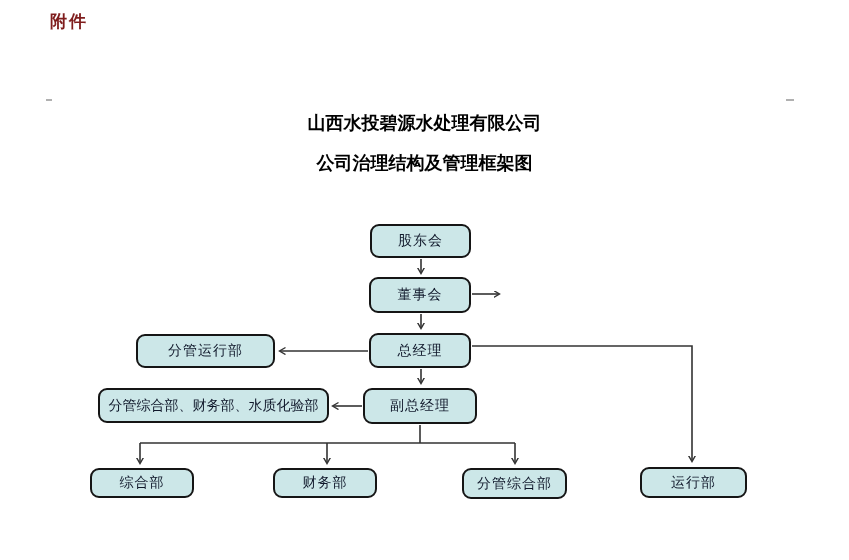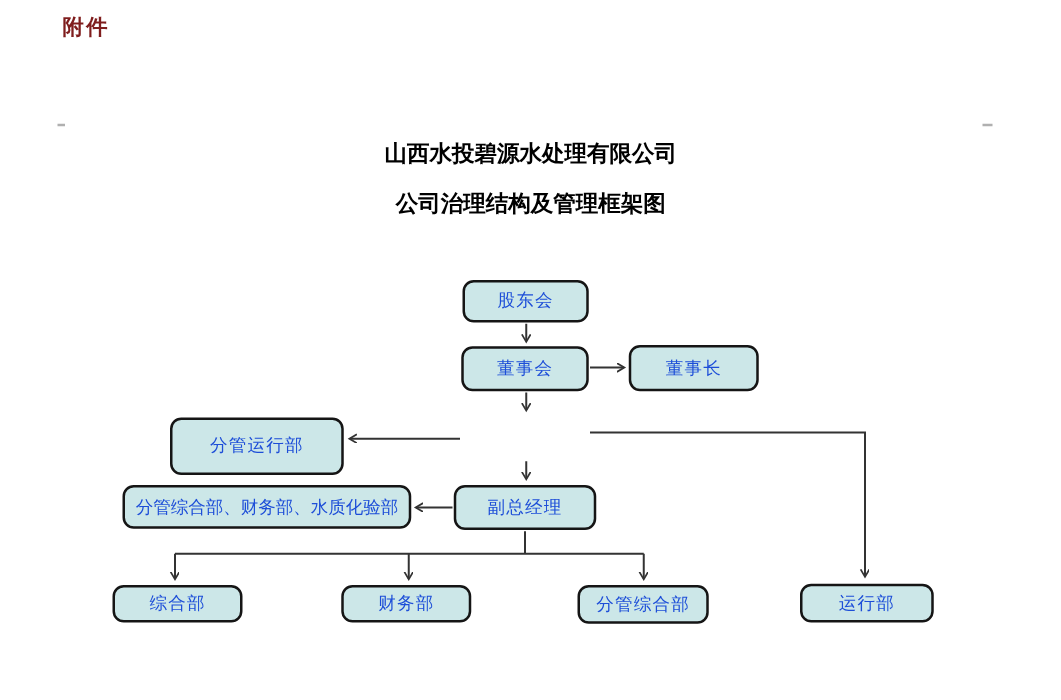--- a/index.html
+++ b/index.html
@@ -49,28 +49,28 @@
   .node {
     position: absolute;
     box-sizing: border-box;
     background: #cce7e8;
     border: 2px solid #151515;
     border-radius: 9px;
     display: flex;
     align-items: center;
     justify-content: center;
     font-size: 14px;
-    color: #1d4ed8;
+    color: #0f172a;
     white-space: nowrap;
     letter-spacing: 1px;
   }
   .n-shareholders { left: 370px; top: 224px; width: 101px; height: 34px; }
   .n-board       { left: 369px; top: 277px; width: 102px; height: 36px; align-items: center; }
   .n-chairman    { left: 503px; top: 276px; width: 104px; height: 37px; }
-  .n-oversee-ops { left: 136px; top: 334px; width: 139px; height: 46px; }
+  .n-oversee-ops { left: 136px; top: 334px; width: 139px; height: 34px; }
   .n-gm          { left: 369px; top: 333px; width: 102px; height: 35px; }
   .n-oversee-afl { left: 98px;  top: 388px; width: 231px; height: 35px; letter-spacing: 0; }
   .n-dgm         { left: 363px; top: 388px; width: 114px; height: 36px; }
   .n-general     { left: 90px;  top: 468px; width: 104px; height: 30px; }
   .n-finance     { left: 273px; top: 468px; width: 104px; height: 30px; }
   .n-lab         { left: 462px; top: 468px; width: 105px; height: 31px; }
   .n-operations  { left: 640px; top: 467px; width: 107px; height: 31px; }
 </style>
 </head>
 <body>
@@ -107,25 +107,25 @@
       <path d="M515,443 V463" marker-end="url(#chev)"></path>
     </g>
   </svg>
 
   <div class="node n-shareholders">
     <span>股东会</span>
   </div>
   <div class="node n-board">
     <span>董事会</span>
   </div>
-  <div class="node n-chairman">
-    <span>董事长</span>
-  </div>
   <div class="node n-oversee-ops">
     <span>分管运行部</span>
+  </div>
+  <div class="node n-gm">
+    <span>总经理</span>
   </div>
   <div class="node n-oversee-afl">
     <span>分管综合部、财务部、水质化验部</span>
   </div>
   <div class="node n-dgm">
     <span>副总经理</span>
   </div>
   <div class="node n-general">
     <span>综合部</span>
   </div>

